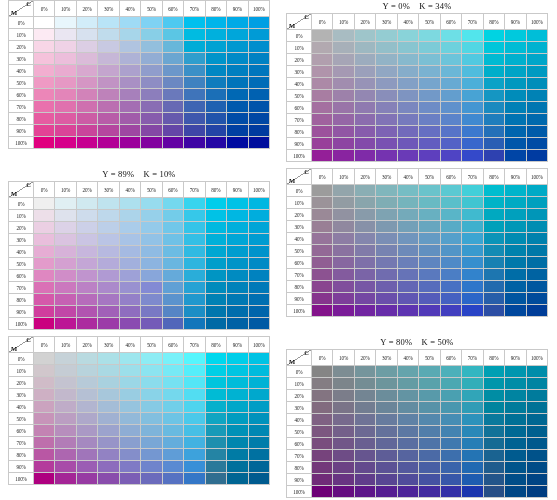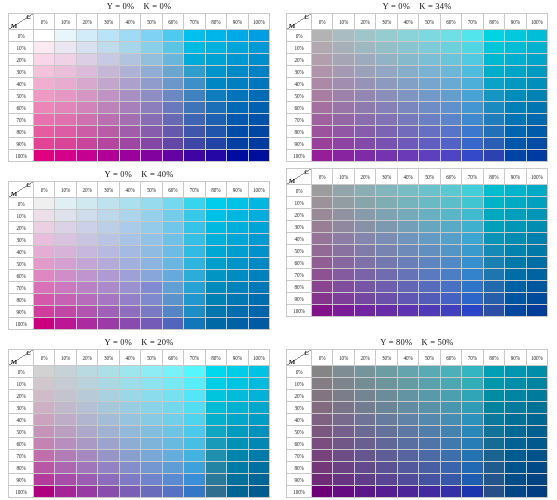--- a/index.html
+++ b/index.html
@@ -118,21 +118,20 @@
     min-height: 11px;
   }
 </style>
 </head>
 <body>
 
 <div id="sheet">
   <div class="chart-grid">
 
     <div class="chart-block">
-      <div class="chart-title">Y = 0%    K = 0%</div>
       <table class="cmyk-table">
         <thead>
           <tr>
             <th class="corner-cell">
               <span class="diag"></span>
               <span class="lbl-c">C</span>
               <span class="lbl-m">M</span>
             </th>
           <th class="col-head">0%</th>
               <th class="col-head">10%</th>
@@ -966,21 +965,21 @@
               </td>
               <td class="swatch">
                 <span class="chip" style="background: rgb(0, 59, 161);"></span>
               </td>
             </tr>
           </tbody>
       </table>
     </div>
 
     <div class="chart-block">
-      <div class="chart-title">Y = 0%    K = 40%</div>
+      <div class="chart-title">Y = 89%    K = 10%</div>
       <table class="cmyk-table">
         <thead>
           <tr>
             <th class="corner-cell">
               <span class="diag"></span>
               <span class="lbl-c">C</span>
               <span class="lbl-m">M</span>
             </th>
           <th class="col-head">0%</th>
               <th class="col-head">10%</th>
@@ -1813,21 +1812,20 @@
               </td>
               <td class="swatch">
                 <span class="chip" style="background: rgb(0, 61, 152);"></span>
               </td>
             </tr>
           </tbody>
       </table>
     </div>
 
     <div class="chart-block">
-      <div class="chart-title">Y = 0%    K = 20%</div>
       <table class="cmyk-table">
         <thead>
           <tr>
             <th class="corner-cell">
               <span class="diag"></span>
               <span class="lbl-c">C</span>
               <span class="lbl-m">M</span>
             </th>
           <th class="col-head">0%</th>
               <th class="col-head">10%</th>

